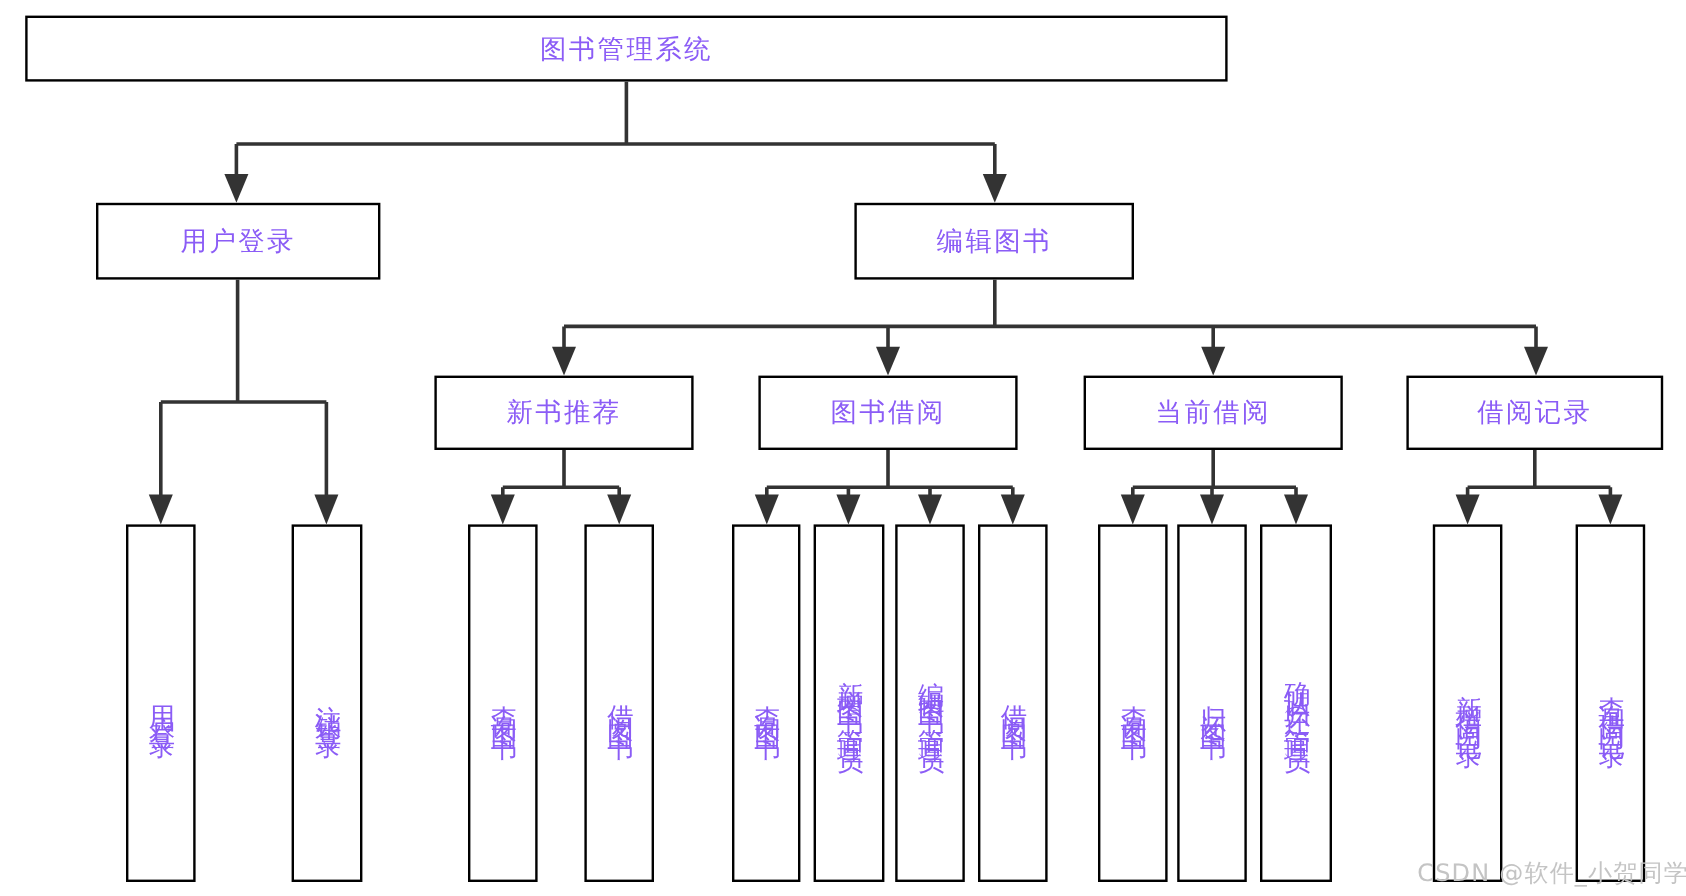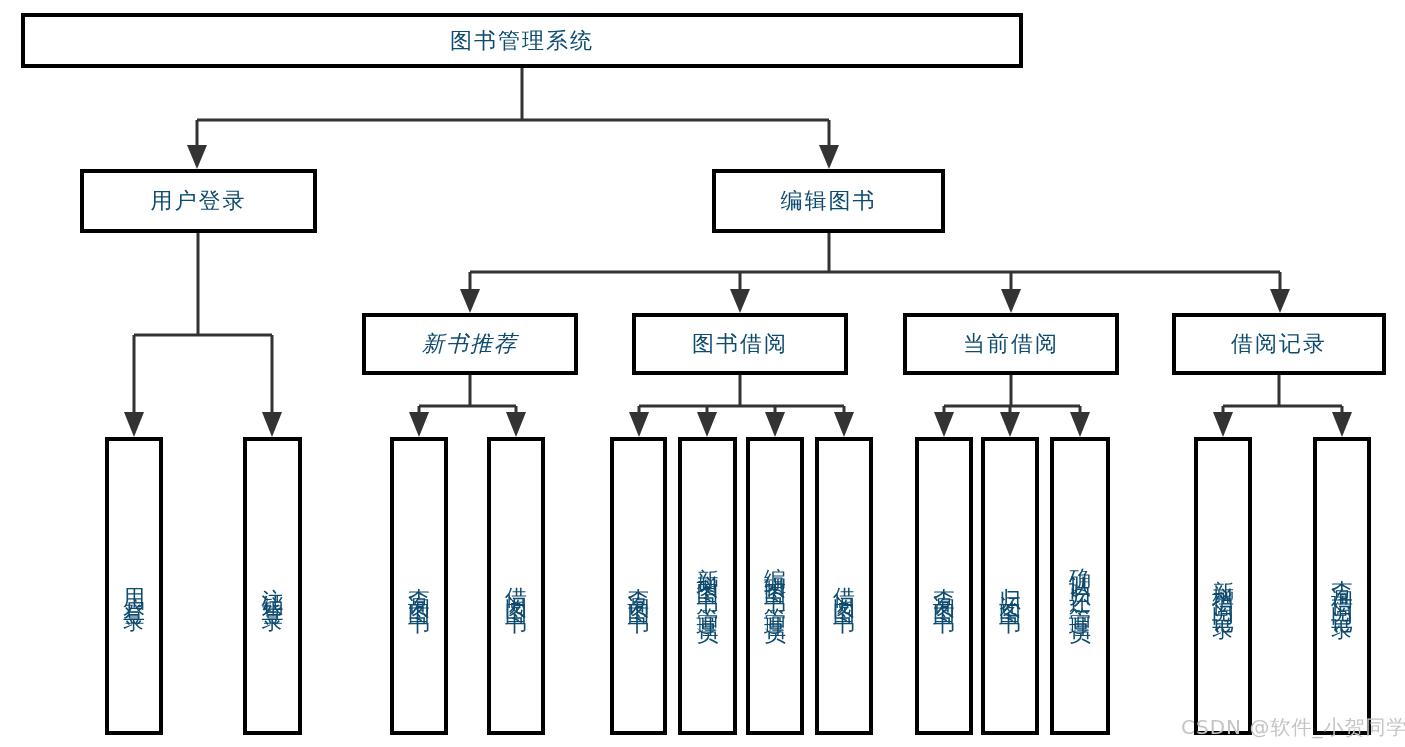--- a/index.html
+++ b/index.html
@@ -7,24 +7,24 @@
     position:relative;
     width:1405px;height:747px;
     background:#ffffff;
     font-family:"DejaVu Sans","Liberation Sans",sans-serif;
     overflow:hidden;
   }
   #wires{position:absolute;left:0;top:0;z-index:1;}
   .box{
     position:absolute;
     box-sizing:border-box;
-    border:4px solid #000000;
+    border:2px solid #000000;
     background:#ffffff;
     display:flex;align-items:center;justify-content:center;
-    color:#0c4a6e;
+    color:#8b5cf6;
     z-index:2;
   }
   .box.h{
     font-size:22px;
     letter-spacing:2px;
     white-space:nowrap;
   }
   .box.v{
     font-size:22px;
     writing-mode:vertical-rl;
@@ -97,21 +97,21 @@
       <polygon class="head" points="1213,412 1233,412 1223,437"></polygon>
       <polygon class="head" points="1332,412 1352,412 1342,437"></polygon>
     </g>
   </svg>
 
   <div class="box h" style="left:21px;top:13px;width:1002px;height:55px;">图书管理系统</div>
 
   <div class="box h" style="left:80px;top:169px;width:237px;height:64px;">用户登录</div>
   <div class="box h" style="left:712px;top:169px;width:233px;height:64px;">编辑图书</div>
 
-  <div class="box h" style="left:362px;top:313px;width:216px;height:62px;font-style:italic;">新书推荐</div>
+  <div class="box h" style="left:362px;top:313px;width:216px;height:62px;">新书推荐</div>
   <div class="box h" style="left:903px;top:313px;width:216px;height:62px;">当前借阅</div>
   <div class="box h" style="left:632px;top:313px;width:216px;height:62px;">图书借阅</div>
   <div class="box h" style="left:1172px;top:313px;width:214px;height:62px;">借阅记录</div>
 
   <div class="box v" style="left:105px;top:437px;width:58px;height:298px;">用户登录</div>
   <div class="box v" style="left:243px;top:437px;width:59px;height:298px;">注销登录</div>
 
   <div class="box v" style="left:390px;top:437px;width:58px;height:298px;">查询图书</div>
   <div class="box v" style="left:487px;top:437px;width:58px;height:298px;">借阅图书</div>
 

